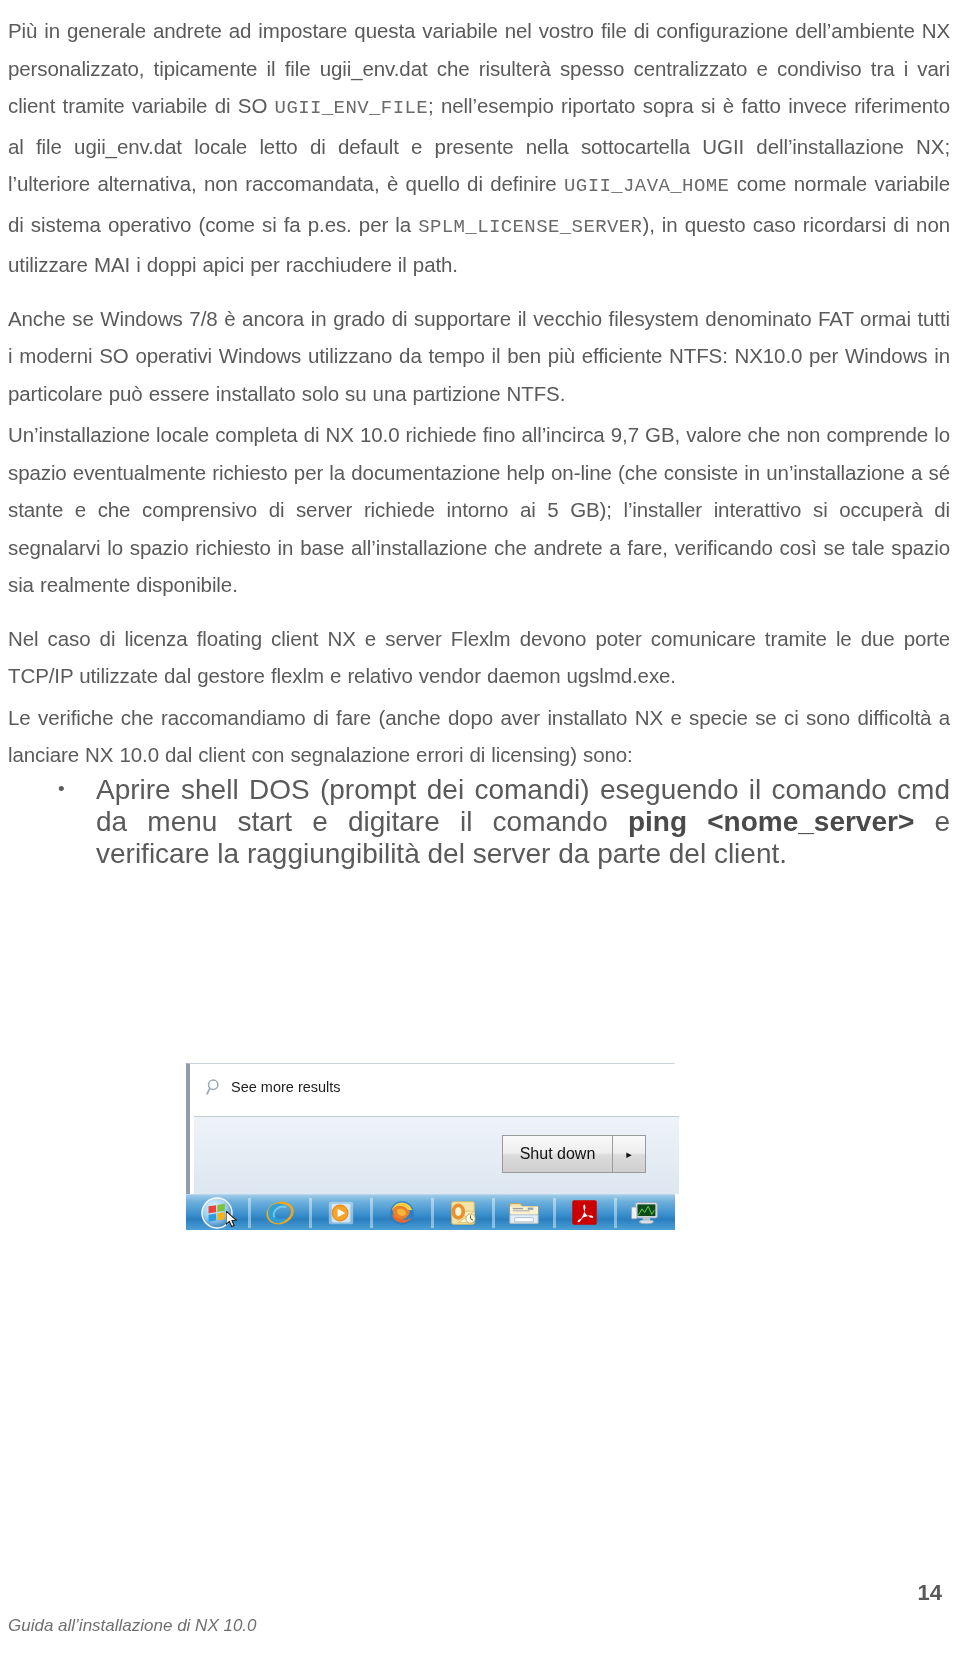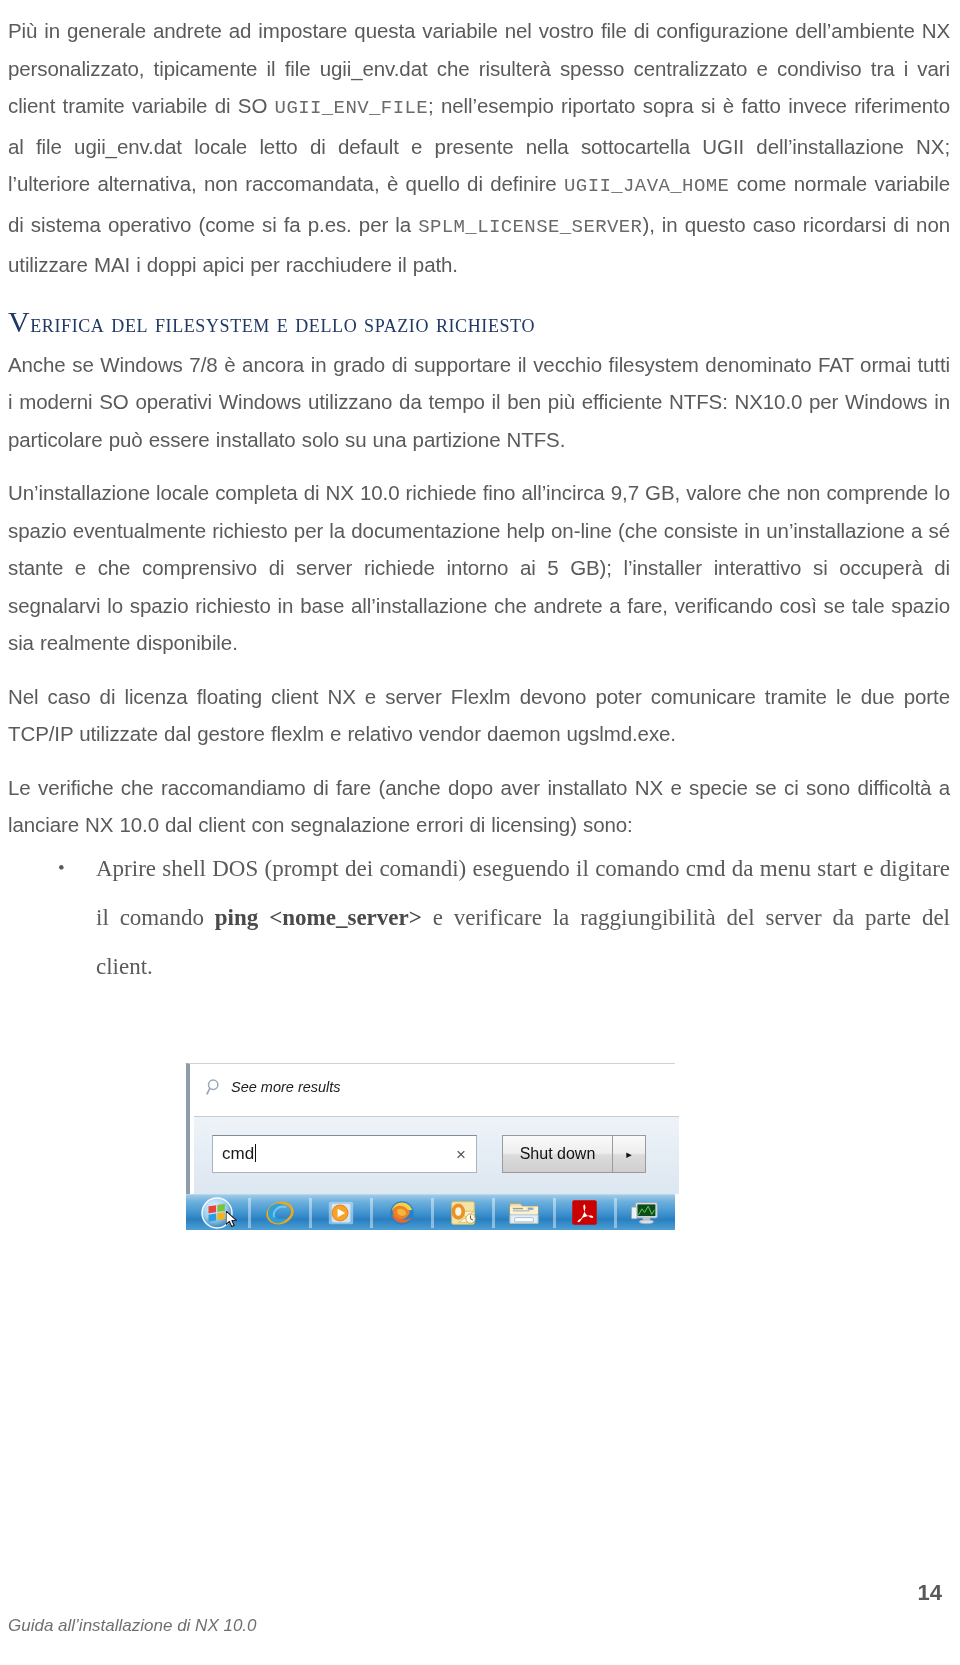--- a/index.html
+++ b/index.html
@@ -24,21 +24,21 @@
   
   .para {
     font-size: 20.5px;
     line-height: 37.5px;
     text-align: justify;
     color: #5a5a5a;
     margin: 0;
     letter-spacing: -0.1px;
     word-spacing: 0.5px;
   }
-  .para + .para { margin-top: 16px; }
+  .para + .para { margin-top: 4px; }
 
   .mono {
     font-family: "Liberation Mono", "DejaVu Sans Mono", monospace;
     font-size: 19px;
     letter-spacing: 0.4px;
     color: #6a6a6a;
   }
   .bold { font-weight: bold; color: #4a4a4a; }
 
   
@@ -60,25 +60,24 @@
 
   
   ul.bullets {
     margin: 0;
     padding: 0;
     list-style: none;
   }
   ul.bullets li {
     position: relative;
     padding-left: 88px;
-    font-size: 23px;
-    line-height: 49px;
+    font-size: 28px;
+    line-height: 32px;
     text-align: justify;
     color: #5a5a5a;
-    font-family: Liberation Serif, serif;
   }
   ul.bullets li::before {
     content: "\2022";
     position: absolute;
     left: 50px;
     top: -1px;
     color: #5a5a5a;
     font-size: 19px;
   }
 
@@ -112,21 +111,20 @@
     display: flex;
     align-items: center;
     gap: 7px;
   }
   .magnifier { width: 18px; height: 18px; display: block; }
   .ss-results-label {
     font-size: 14.5px;
     color: #1d1d1d;
     font-family: "Liberation Sans", sans-serif;
     white-space: nowrap;
-    font-style: italic;
   }
   .ss-searchbar {
     position: absolute;
     left: 4px; top: 53px;
     width: 485px; height: 77px;
     background: linear-gradient(180deg,#eef3f8 0%,#e4ecf4 55%,#dde7f1 100%);
   }
   .searchbox {
     position: absolute;
     left: 18px; top: 18px;
@@ -231,21 +229,20 @@
 </style>
 </head>
 <body>
 
 <div class="page">
 
   <p class="para"><span>Più in generale andrete ad impostare questa variabile nel vostro file di configurazione dell’ambiente NX personalizzato, tipicamente il file ugii_env.dat che risulterà spesso centralizzato e condiviso tra i vari client tramite variabile di SO </span><span class="mono">UGII_ENV_FILE</span><span>; nell’esempio riportato sopra si è fatto invece riferimento al file ugii_env.dat locale letto di default e presente nella sottocartella UGII dell’installazione NX; l’ulteriore alternativa, non raccomandata, è quello di definire </span><span class="mono">UGII_JAVA_HOME</span><span> come normale variabile di sistema operativo (come si fa p.es. per la </span><span class="mono">SPLM_LICENSE_SERVER</span><span>), in questo caso ricordarsi di non utilizzare MAI i doppi apici per racchiudere il path.</span></p>
 
   <div class="gap-before-heading"></div>
 
-  <h2 class="heading"><span class="cap">V</span><span>erifica del filesystem e dello spazio richiesto</span></h2>
 
   <p class="para">Anche se Windows 7/8 è ancora in grado di supportare il vecchio filesystem denominato FAT ormai tutti i moderni SO operativi Windows utilizzano da tempo il ben più efficiente NTFS: NX10.0 per Windows in particolare può essere installato solo su una partizione NTFS.</p>
   <p class="para">Un’installazione locale completa di NX 10.0 richiede fino all’incirca 9,7 GB, valore che non comprende lo spazio eventualmente richiesto per la documentazione help on-line (che consiste in un’installazione a sé stante e che comprensivo di server richiede intorno ai 5 GB); l’installer interattivo si occuperà di segnalarvi lo spazio richiesto in base all’installazione che andrete a fare, verificando così se tale spazio sia realmente disponibile.</p>
 
   <div class="gap-before-heading"></div>
 
 
   <p class="para">Nel caso di licenza floating client NX e server Flexlm devono poter comunicare tramite le due porte TCP/IP utilizzate dal gestore flexlm e relativo vendor daemon ugslmd.exe.</p>
   <p class="para">Le verifiche che raccomandiamo di fare (anche dopo aver installato NX e specie se ci sono difficoltà a lanciare NX 10.0 dal client con segnalazione errori di licensing) sono:</p>
 
@@ -263,24 +260,20 @@
             <svg class="magnifier" viewBox="0 0 20 20" aria-hidden="true">
               <circle cx="8" cy="7.5" r="5.2" fill="none" stroke="#9aa7b4" stroke-width="1.7"></circle>
               <line x1="4.2" y1="11.6" x2="1.2" y2="17.6" stroke="#9aa7b4" stroke-width="1.9" stroke-linecap="round"></line>
             </svg>
           </span>
           <span class="ss-results-label">See more results</span>
         </div>
       </div>
 
       <div class="ss-searchbar">
-        <div class="searchbox">
-          <span class="searchbox-text"><span>cmd</span><span class="caret"></span></span>
-          <span class="clear-x">×</span>
-        </div>
 
         <div class="shutdown-group">
           <div class="btn-shutdown">Shut down</div>
           <div class="btn-arrow">▸</div>
         </div>
       </div>
     </div>
 
     <div class="taskbar">
 

